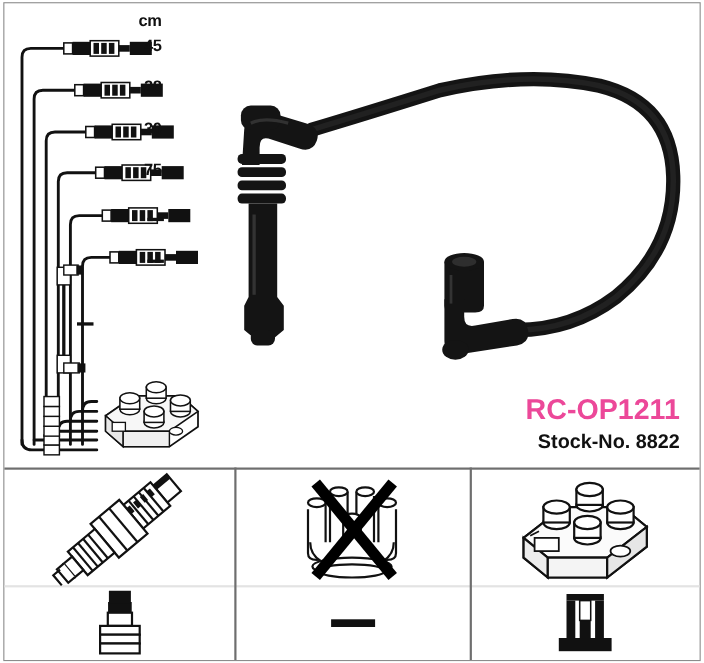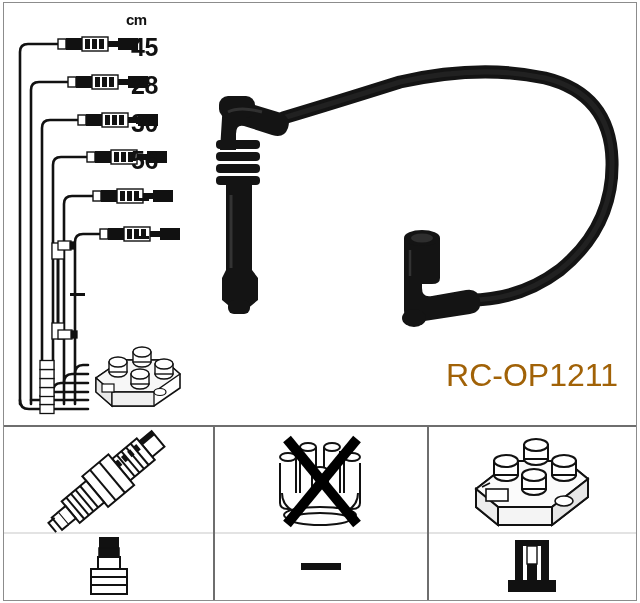--- a/index.html
+++ b/index.html
@@ -8,27 +8,27 @@
 
   .frame{position:absolute;left:3px;top:2px;width:634px;height:599px;border:1px solid #8c8c8c;box-sizing:border-box;}
 
   
   .legend-label{
     position:absolute;font-weight:bold;color:#111;
     font-family:"Liberation Sans",sans-serif;
     letter-spacing:-0.5px;
   }
   .cm-head{font-size:15px;left:126px;top:11px;}
-  .len{font-size:25px;left:131px;}
+  .len{font-size:15px;left:131px;}
 
   
   .dashmark{position:absolute;background:#111;height:3px;width:15px;}
 
   
-  .prodcode{position:absolute;right:22px;top:357px;font-size:32px;font-weight:normal;color:#a16207;letter-spacing:0px;}
+  .prodcode{position:absolute;right:22px;top:357px;font-size:26px;font-weight:bold;color:#ec4899;letter-spacing:0px;}
   .stockno{position:absolute;right:22px;top:391px;font-size:18px;font-weight:bold;color:#111;}
 
   
   .panels{position:absolute;left:4px;top:425px;width:632px;height:175px;}
   .pcol{position:absolute;top:0;height:175px;}
   .pcol.c1{left:0;width:210px;}
   .pcol.c2{left:210px;width:214px;}
   .pcol.c3{left:424px;width:208px;}
   .vdiv{position:absolute;top:0;width:2px;height:175px;background:#6e6e6e;}
   .hdiv-top{position:absolute;left:0;top:0;width:632px;height:2px;background:#6e6e6e;}
@@ -182,26 +182,27 @@
       <ellipse cx="414" cy="318" rx="12" ry="9" fill="#141414"></ellipse>
       <path d="M410,250 L410,276" stroke="#3b3b3b" stroke-width="2.5" fill="none" opacity="0.8"></path>
     </g>
   </svg>
 
   <div class="legend-label cm-head">cm</div>
 
   <div class="legend-label len" style="top:33px">45</div>
   <div class="legend-label len" style="top:71px">28</div>
   <div class="legend-label len" style="top:109px">30</div>
-  <div class="legend-label len" style="top:146px">56</div>
+  <div class="legend-label len" style="top:146px">75</div>
   <div class="dashmark" style="left:134px;top:198px"></div>
   <div class="dashmark" style="left:134px;top:236px"></div>
   <div class="dashmark" style="left:70px;top:293px"></div>
 
   <div class="prodcode">RC-OP1211</div>
+  <div class="stockno">Stock-No. 8822</div>
 
   <div class="panels">
     <div class="hdiv-top"></div>
     <div class="hdiv-mid"></div>
     <div class="vdiv" style="left:209px"></div>
     <div class="vdiv" style="left:423px"></div>
 
     <div class="pcol c1">
       <div class="cellbox" style="left:0;top:4px;width:210px;height:102px">
         <svg width="160" height="100" viewBox="0 0 160 100">

